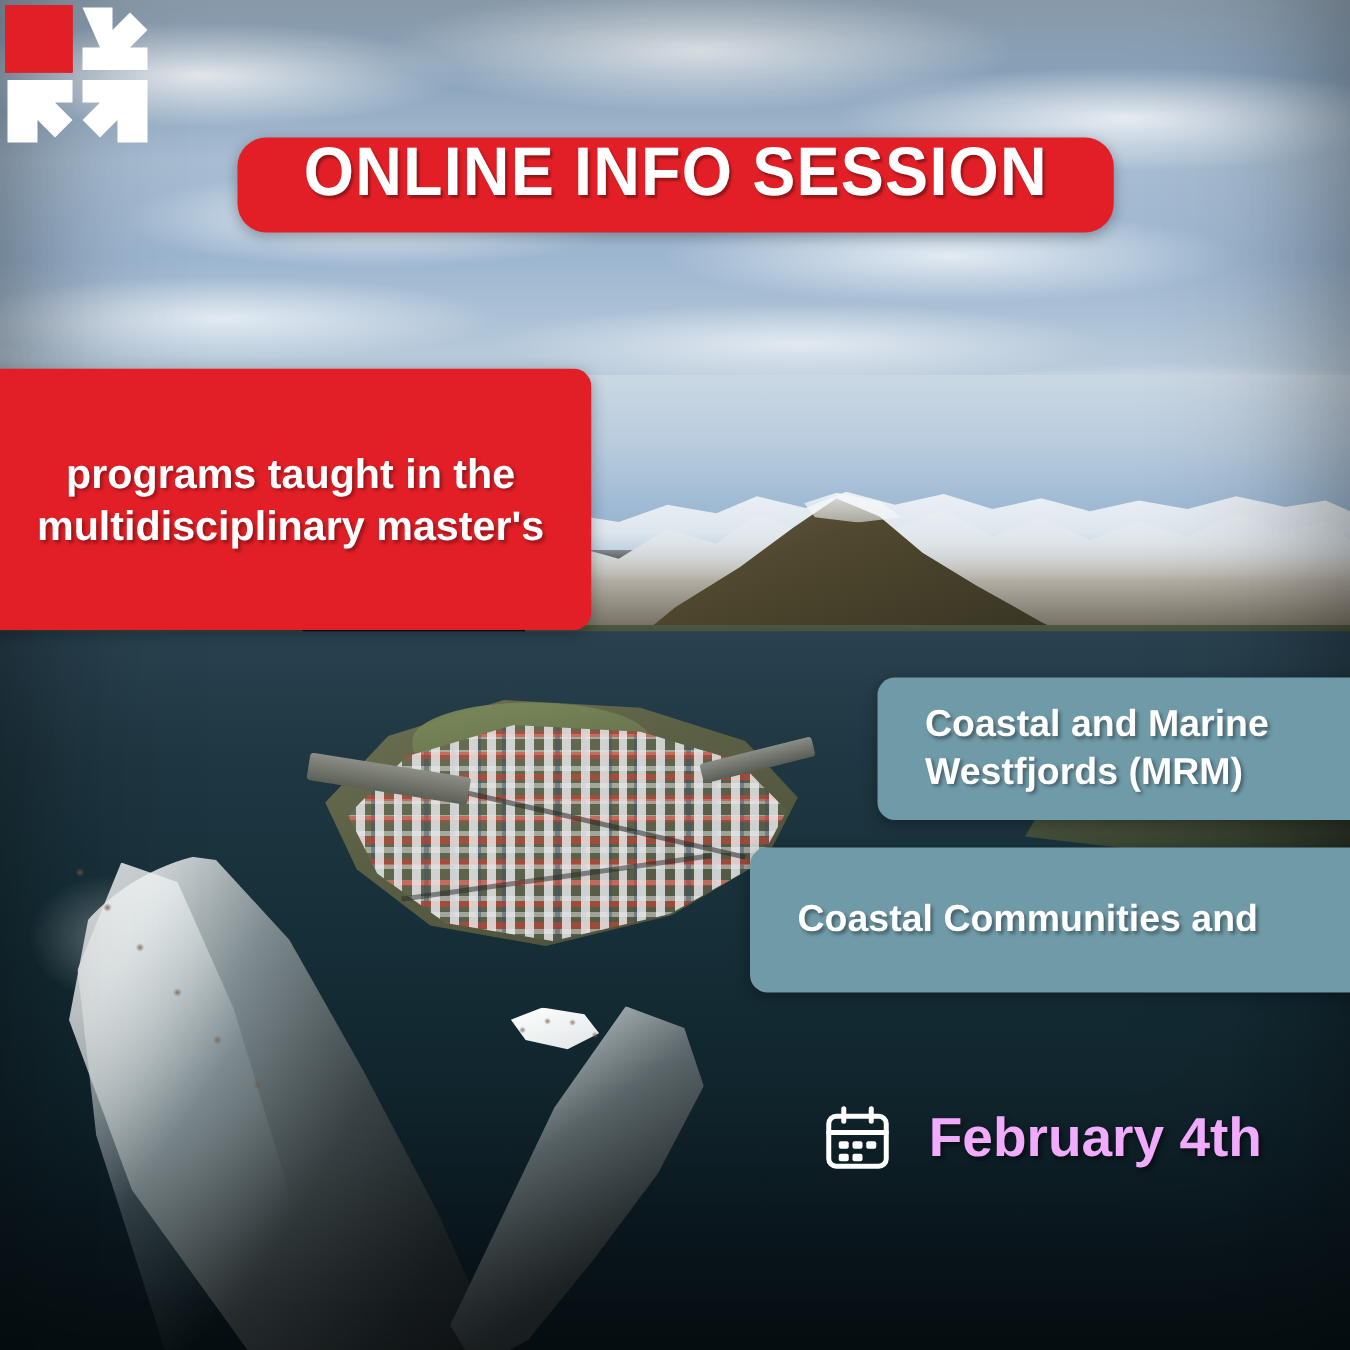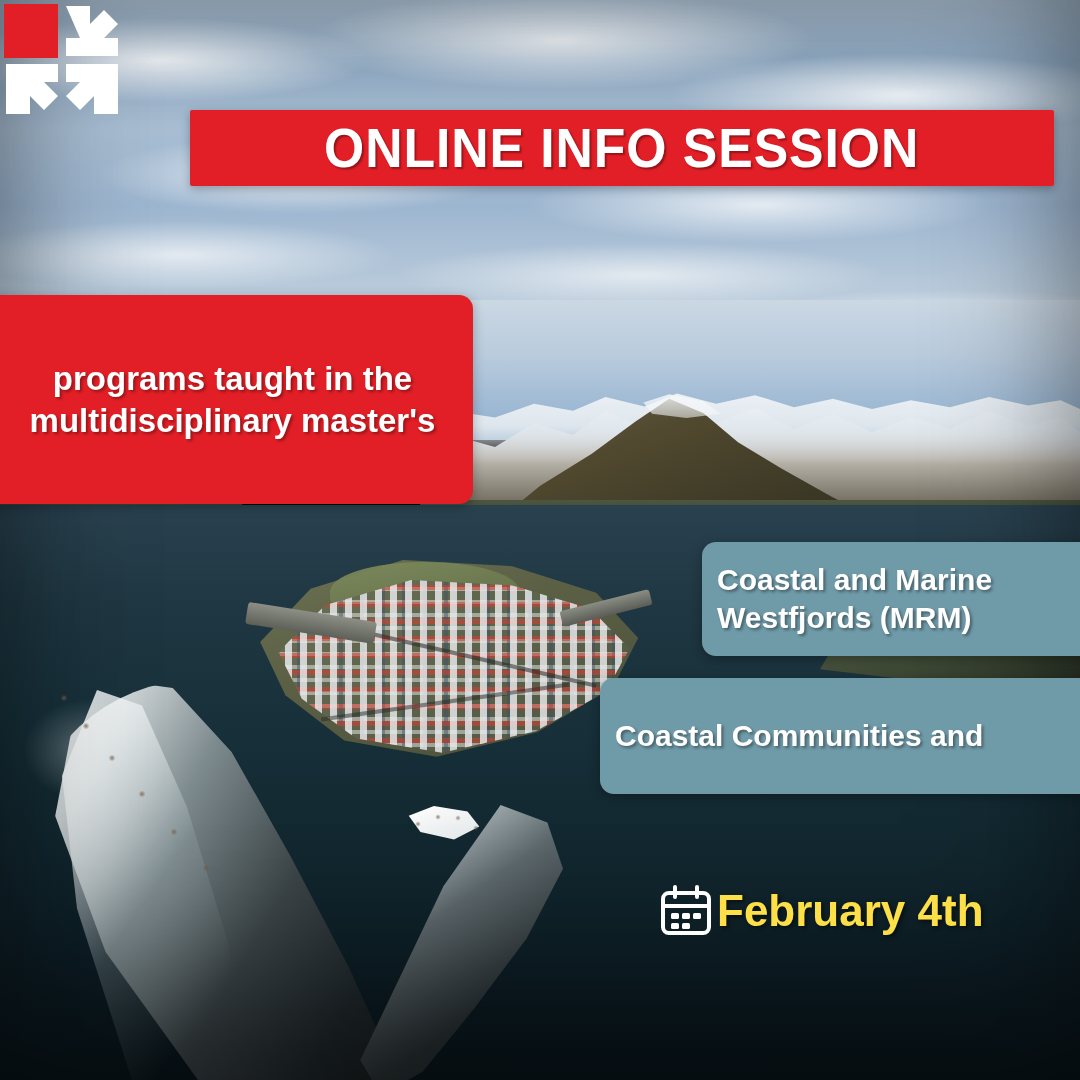--- a/index.html
+++ b/index.html
@@ -122,49 +122,49 @@
       radial-gradient(circle 4px at 54px 10px, rgba(120,95,70,.75), rgba(0,0,0,0) 70%),
       radial-gradient(circle 4px at 72px 20px, rgba(118,92,68,.7), rgba(0,0,0,0) 70%);}
   .whale-spray{position:absolute;left:18px;top:690px;width:200px;height:170px;
     background:radial-gradient(ellipse 90px 70px at 70px 60px, rgba(255,255,255,.32), rgba(255,255,255,0) 72%);}
   .vignette{position:absolute;inset:0;box-shadow:inset 0 -90px 150px rgba(0,0,0,.45), inset 0 40px 90px rgba(0,0,0,.12);}
 
   
   .logo{position:absolute;left:4px;top:4px;width:116px;height:112px;}
 
   
-  .title-banner{position:absolute;left:190px;top:110px;width:864px;height:76px;
-    background:#E21F26;border-radius:2px;display:flex;align-items:center;justify-content:center;
+  .title-banner{position:absolute;left:190px;top:110px;width:701px;height:76px;
+    background:#E21F26;border-radius:23px;display:flex;justify-content:center;
     box-shadow:0 3px 10px rgba(0,0,0,.28);}
   .title-text{color:#fff;font-family:"Liberation Sans Narrow","Liberation Sans",sans-serif;
     font-weight:bold;font-size:55px;letter-spacing:1px;line-height:1;
     transform:scaleX(.94);white-space:nowrap;
     text-shadow:2px 2px 2px rgba(0,0,0,.35);}
 
   
   .intro-block{position:absolute;left:-30px;top:295px;width:503px;height:209px;
     background:#E21F26;border-radius:0 14px 14px 0;
     display:flex;align-items:center;justify-content:center;
     box-shadow:0 3px 12px rgba(0,0,0,.28);}
   .intro-text{color:#fff;font-size:33px;font-weight:bold;line-height:1.26;text-align:center;
     padding:0 24px 0 46px;text-shadow:2px 2px 3px rgba(0,0,0,.35);}
 
   
   .prog{position:absolute;background:#6F9AA8;border-radius:14px;
     display:flex;align-items:center;box-shadow:0 3px 12px rgba(0,0,0,.3);}
   .prog-1{left:702px;top:542px;width:400px;height:114px;}
   .prog-2{left:600px;top:678px;width:500px;height:116px;}
   .prog-text{color:#fff;font-size:30px;font-weight:bold;line-height:1.26;text-align:left;
-    padding:0 15px;text-shadow:2px 2px 3px rgba(0,0,0,.38);}
+    padding:0 38px;text-shadow:2px 2px 3px rgba(0,0,0,.38);}
 
   
   .schedule{position:absolute;left:655px;top:872px;width:400px;}
   .sched-row{display:flex;align-items:center;height:78px;}
   .sched-icon{width:62px;height:62px;flex:0 0 62px;display:flex;align-items:center;justify-content:center;}
-  .sched-label{color:#fde047;font-size:44px;font-weight:bold;white-space:nowrap;
+  .sched-label{color:#f0abfc;font-size:44px;font-weight:bold;margin-left:26px;white-space:nowrap;
     text-shadow:2px 2px 4px rgba(0,0,0,.55);}
 </style>
 </head>
 <body>
 
 <div id="poster">
 
   <div class="photo">
     <div class="sky"></div>
     <div class="sky2"></div>

